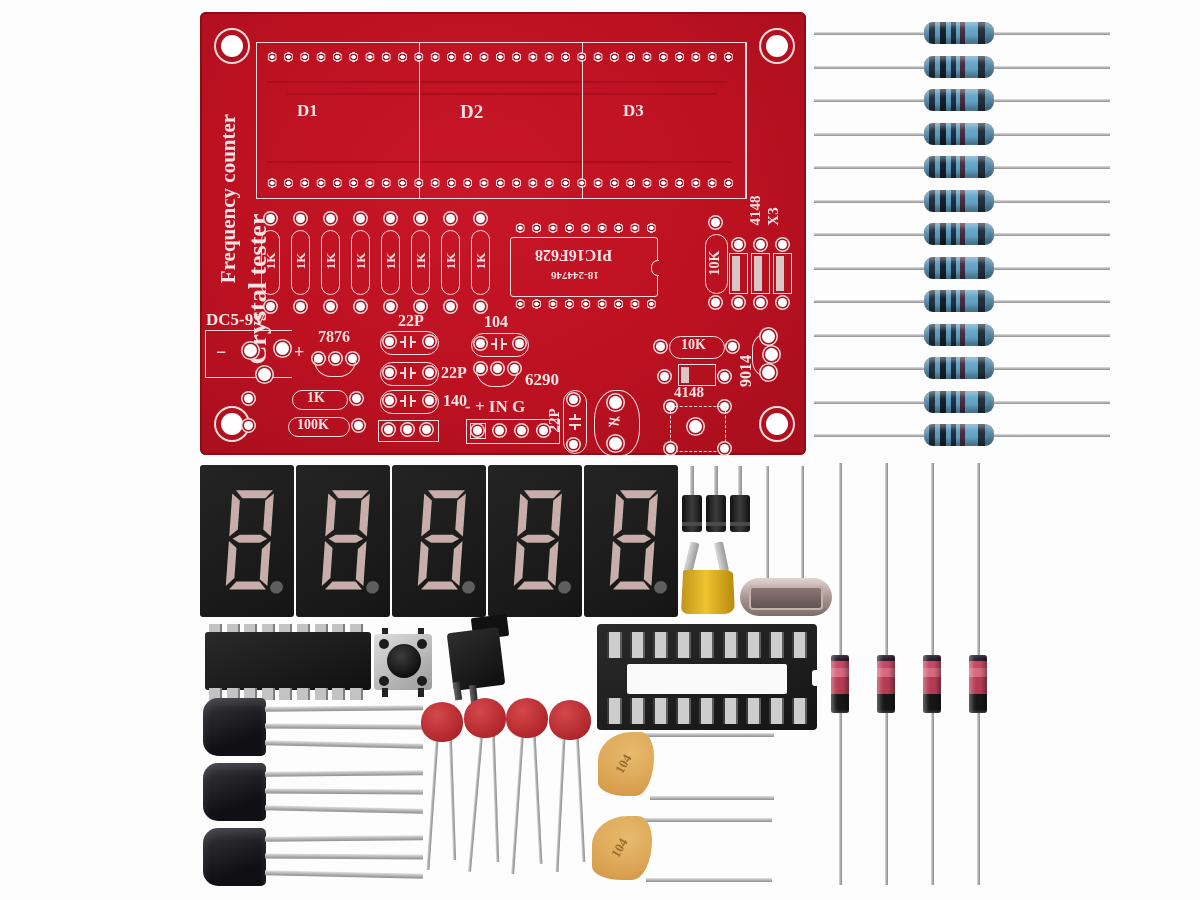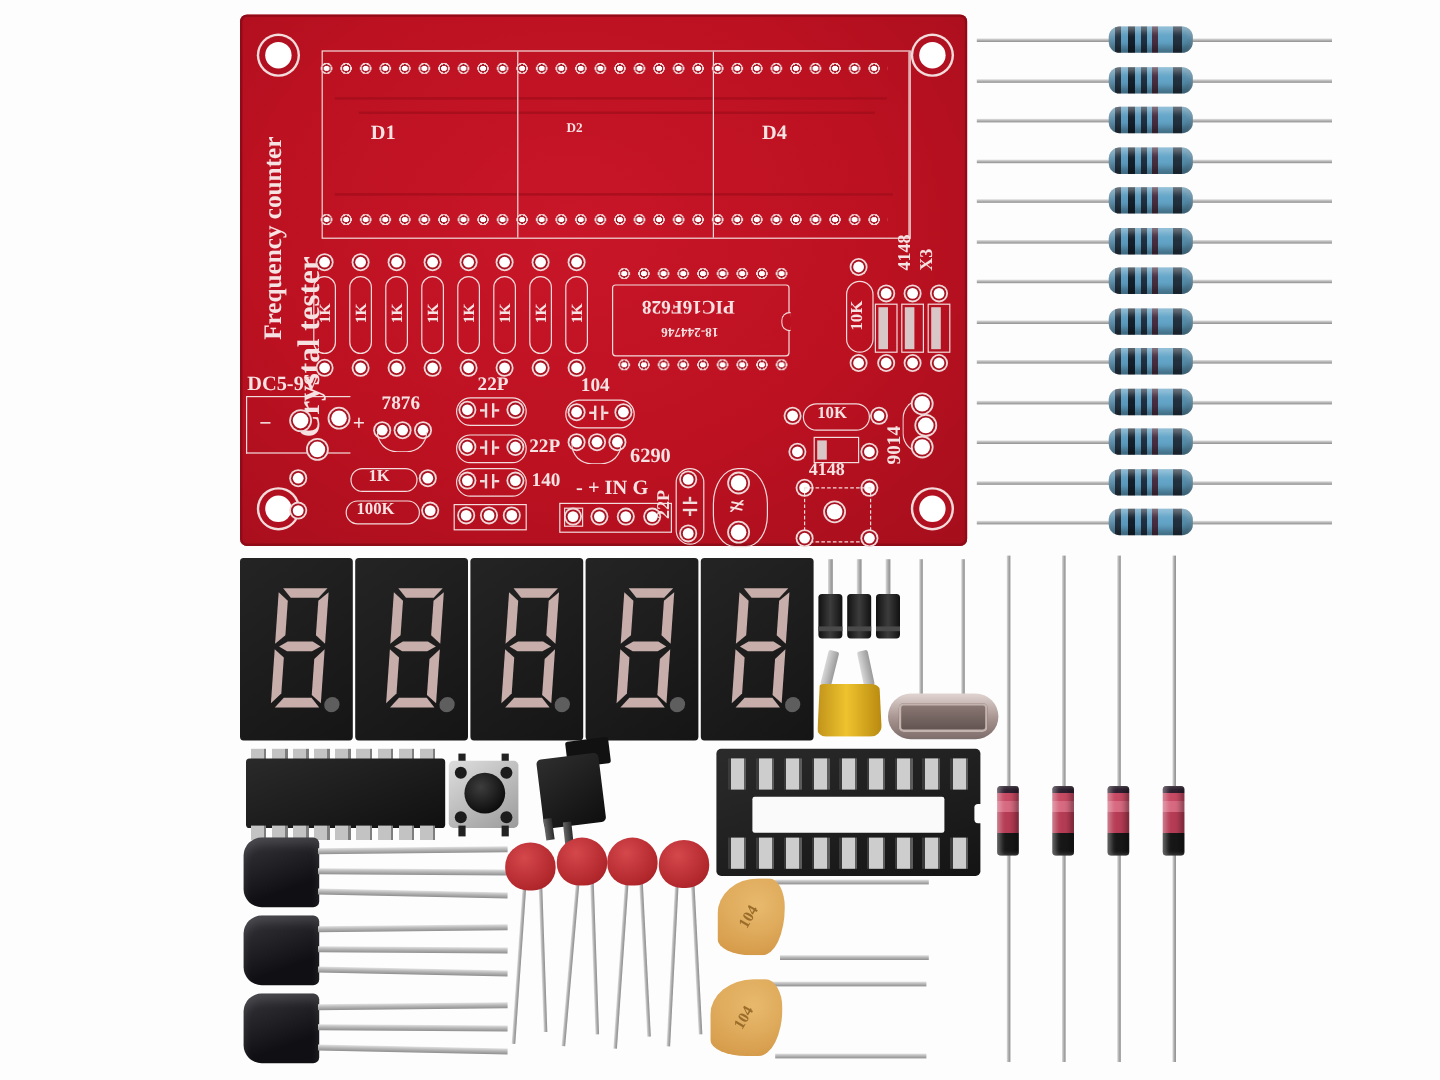--- a/index.html
+++ b/index.html
@@ -128,33 +128,33 @@
   <div id="pcb">
 
     <div class="abs hole" style="left:21px;top:23px"></div>
     <div class="abs hole" style="left:566px;top:23px"></div>
     <div class="abs hole" style="left:21px;top:401px"></div>
     <div class="abs hole" style="left:566px;top:401px"></div>
 
     <div class="abs silk lab vtext" style="left:-88px;top:174px;width:232px;text-align:center;font-size:21px">Frequency counter</div>
     <div class="abs silk lab vtext" style="left:-80px;top:262px;width:276px;text-align:center;font-size:26px">Crystal tester</div>
 
-    <div class="abs outline" style="left:68px;top:30px;width:489px;height:155px">
+    <div class="abs outline" style="left:56px;top:30px;width:489px;height:155px">
       <div class="trace" style="left:10px;top:38px;width:460px;height:2px"></div>
       <div class="trace" style="left:30px;top:50px;width:430px;height:2px"></div>
       <div class="trace" style="left:10px;top:118px;width:465px;height:2px"></div>
       <div style="display:flex;height:100%">
         <div style="flex:1;border-right:1.6px solid #f3dcdc;position:relative">
           <div class="silk lab" style="left:40px;top:58px;font-size:17px">D1</div>
           </div>
         <div style="flex:1;border-right:1.6px solid #f3dcdc;position:relative">
-          <div class="silk lab" style="left:40px;top:58px;font-size:11px">D2</div>
+          <div class="silk lab" style="left:40px;top:58px;font-size:19px">D2</div>
           </div>
         <div style="flex:1;border-right:1.6px solid #f3dcdc;position:relative">
-          <div class="silk lab" style="left:40px;top:58px;font-size:17px">D4</div>
+          <div class="silk lab" style="left:40px;top:58px;font-size:17px">D3</div>
           </div>
       </div>
     </div>
     <div class="abs padrow" style="left:62px;top:38px;width:478px;background-size:16.3px 14px"></div>
     <div class="abs padrow" style="left:62px;top:164px;width:478px;background-size:16.3px 14px"></div>
 
     <div id="rfoots" class="abs" style="left:61px;top:218px">
       <div class="rfoot">
         <span class="silk">1K</span>
       </div>
@@ -278,21 +278,21 @@
           <i class="r"></i>
         </div>
         <div class="abs pad" style="right:4px;top:4.5px"></div>
       </div>
 
     <div class="abs pad" style="left:276px;top:352px"></div>
     <div class="abs pad" style="left:293px;top:352px"></div>
     <div class="abs pad" style="left:310px;top:352px"></div>
     <div class="abs arc" style="left:276px;top:358px;width:40px;height:16px"></div>
     <div class="abs silk lab" style="left:325px;top:358px;font-size:17px">6290</div>
-    <div class="abs silk lab" style="left:280px;top:385px;font-size:17px">- + IN G</div>
+    <div class="abs silk lab" style="left:265px;top:385px;font-size:17px">- + IN G</div>
     <div class="abs outline" style="left:266px;top:407px;width:92px;height:23px">
       <div class="abs" style="left:3px;top:3px;width:14px;height:14px;border:1.4px solid #f3dcdc"></div>
       <div class="abs pad" style="left:6px;top:6px"></div>
         <div class="abs pad" style="left:28px;top:6px"></div>
       <div class="abs pad" style="left:50px;top:6px"></div>
         <div class="abs pad" style="left:72px;top:6px"></div>
       </div>
 
     <div class="abs silk lab vtext" style="left:342px;top:400px;font-size:15px">22P</div>
     <div class="abs stad" style="left:363px;top:378px;width:22px;height:62px">

